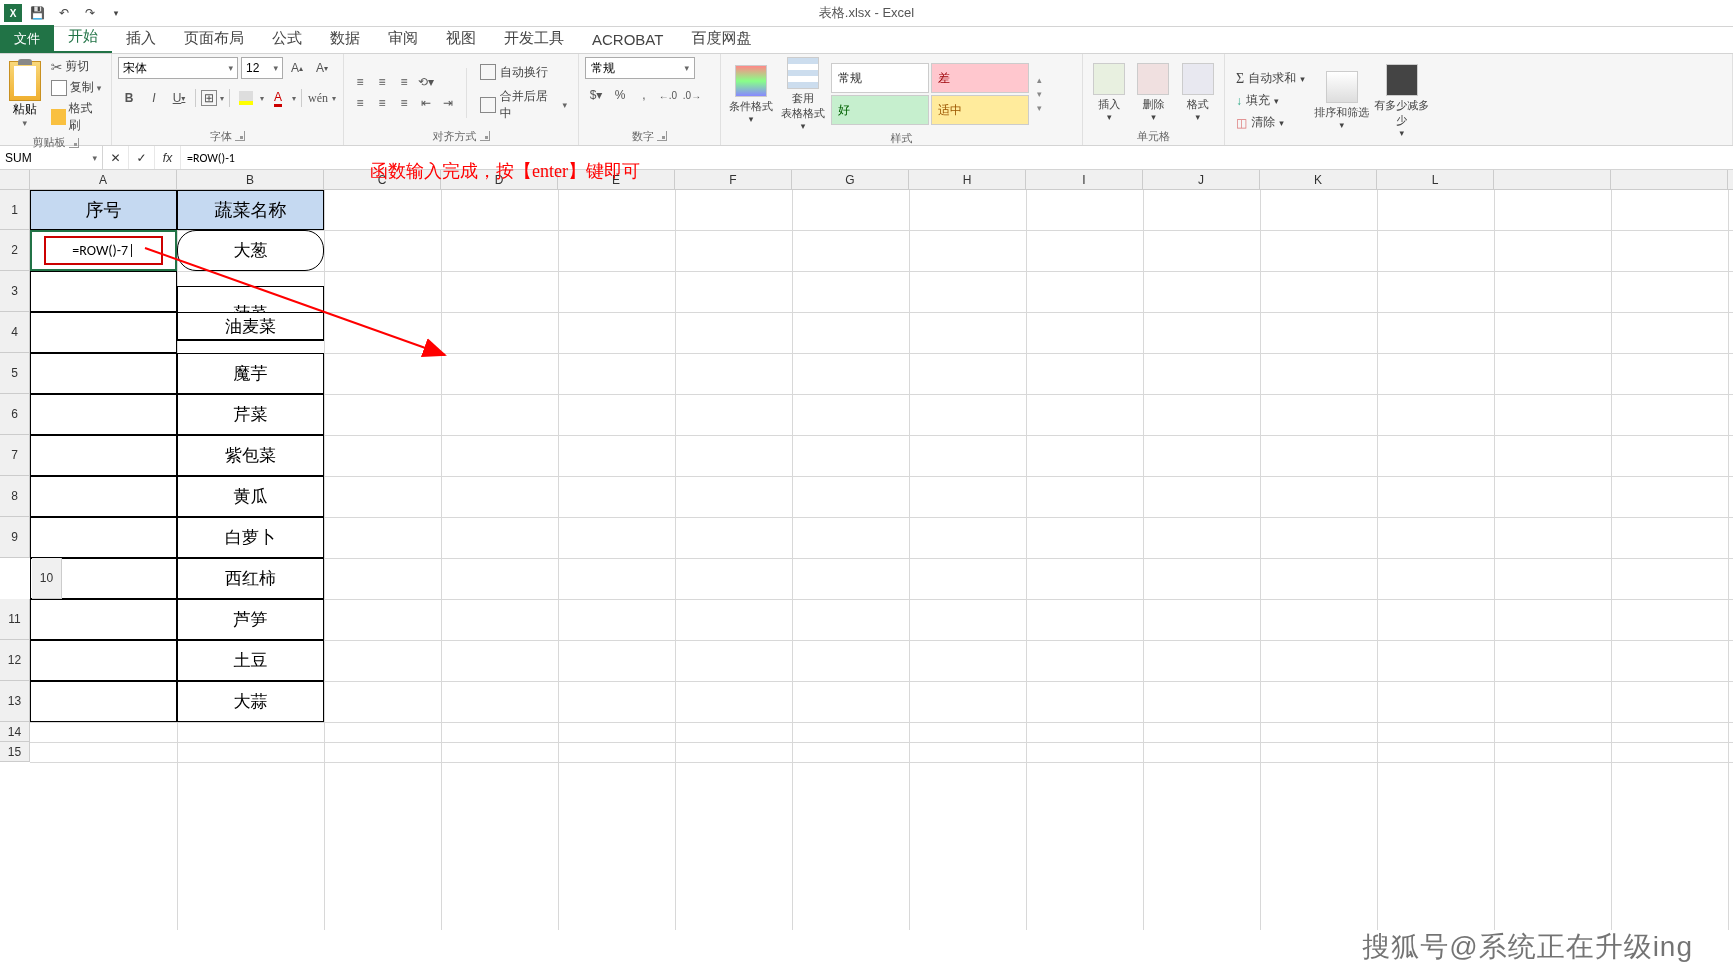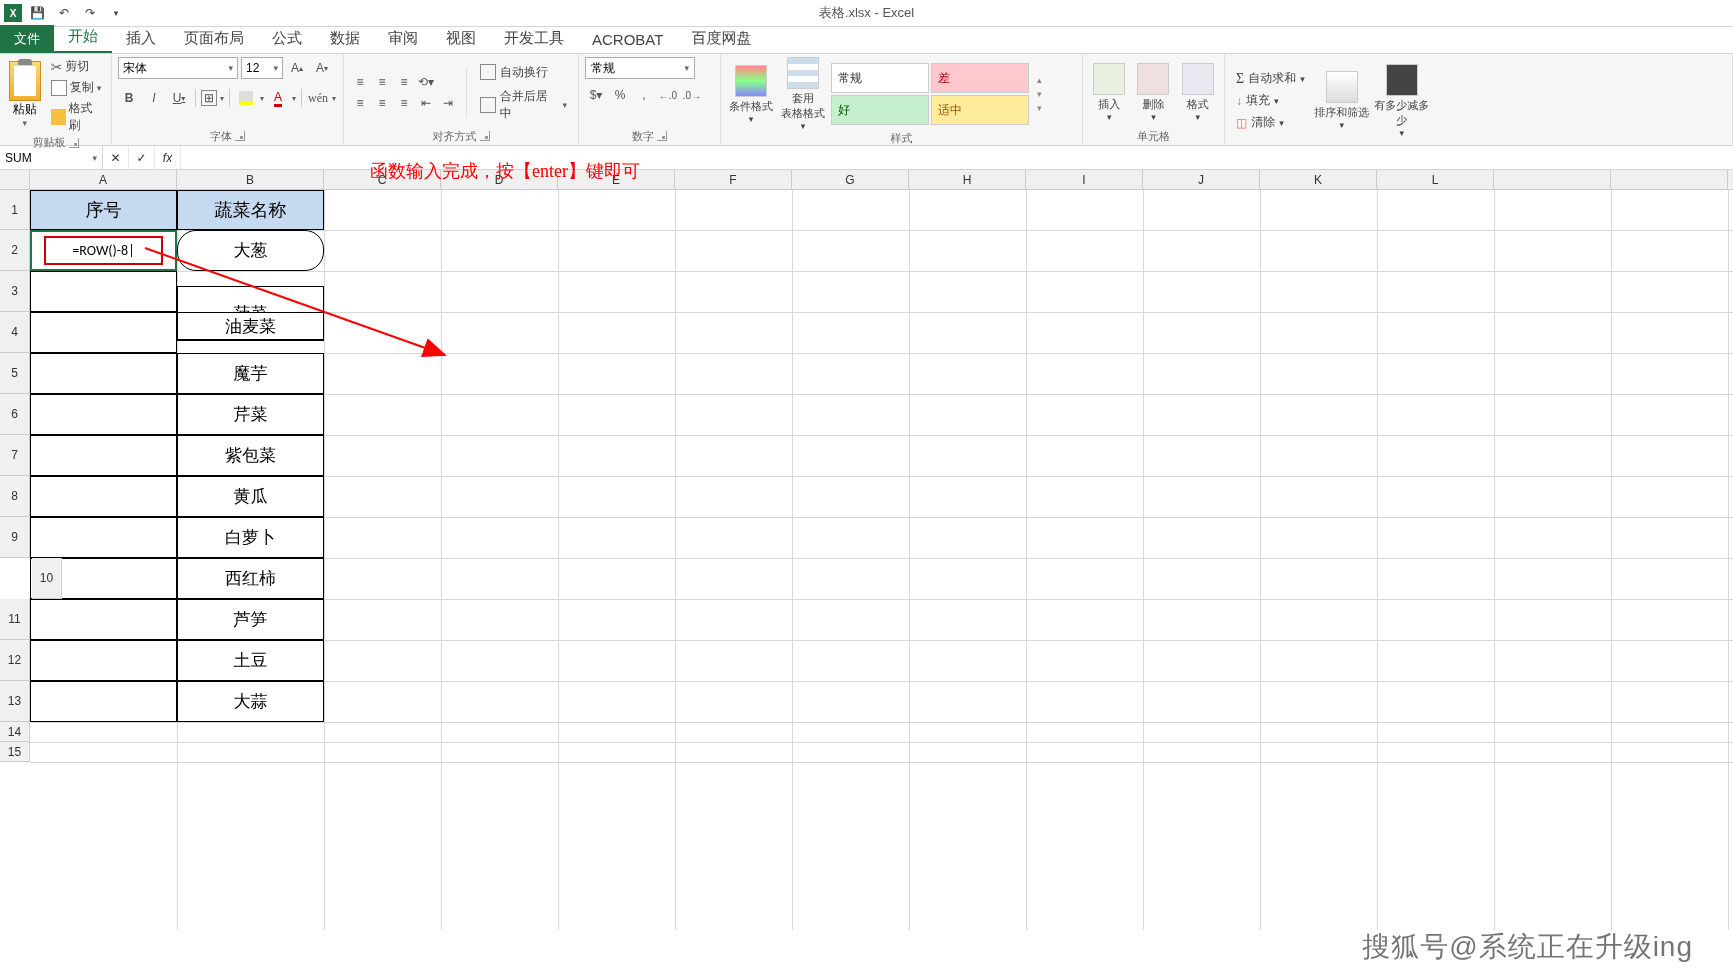--- a/index.html
+++ b/index.html
@@ -339,20 +339,21 @@
 <div class="formula-bar">
   <div class="name-box">
       <span>SUM</span>
       <span class="dd-arrow" style="margin-left:auto;">▾</span>
     </div>
   <div class="fb-btns">
     <div class="fb-btn active">✕</div>
     <div class="fb-btn active">✓</div>
     <div class="fb-btn fx active">fx</div>
   </div>
+  <div class="formula-input"><span>=ROW()-1</span></div>
 </div>
 
 <div class="annotation" style="top:158px;left:370px;">函数输入完成，按【enter】键即可</div>
 
 <div class="grid-area">
   <div class="col-headers">
     <div class="corner"></div>
   <div class="col-h" style="width: 147px;">A</div>
       <div class="col-h" style="width: 147px;">B</div>
       <div class="col-h" style="width: 117px;">C</div>
@@ -436,21 +437,21 @@
       <div class="gcell data-cell" style="left: 147px; top: 327px; width: 147px; height: 41px;">白萝卜</div>
       <div class="gcell data-cell" style="left: 0px; top: 368px; width: 147px; height: 41px;"></div>
       <div class="gcell data-cell" style="left: 147px; top: 368px; width: 147px; height: 41px;">西红柿</div>
       <div class="gcell data-cell" style="left: 0px; top: 409px; width: 147px; height: 41px;"></div>
       <div class="gcell data-cell" style="left: 147px; top: 409px; width: 147px; height: 41px;">芦笋</div>
       <div class="gcell data-cell" style="left: 0px; top: 450px; width: 147px; height: 41px;"></div>
       <div class="gcell data-cell" style="left: 147px; top: 450px; width: 147px; height: 41px;">土豆</div>
       <div class="gcell data-cell" style="left: 0px; top: 491px; width: 147px; height: 41px;"></div>
       <div class="gcell data-cell" style="left: 147px; top: 491px; width: 147px; height: 41px;">大蒜</div>
       <div class="selection-border" style="left: 0px; top: 40px; width: 147px; height: 41px;"></div>
-      <div class="editing-box" style="left: 14px; top: 46px; width: 119px; height: 29px;">=ROW()-8|</div>
+      <div class="editing-box" style="left: 14px; top: 46px; width: 119px; height: 29px;">=ROW()-7|</div>
     </div>
 
   <svg class="arrow-svg" width="1733" height="760">
     <defs>
         <marker id="ah" markerWidth="12" markerHeight="10" refX="11" refY="5" orient="auto">
           <path d="M0,0 L12,5 L0,10 Z" fill="#f00"></path>
         </marker>
       </defs>
     <line x1="145" y1="78" x2="445" y2="185" stroke="#f00" stroke-width="2" marker-end="url(#ah)"></line>
   </svg>

